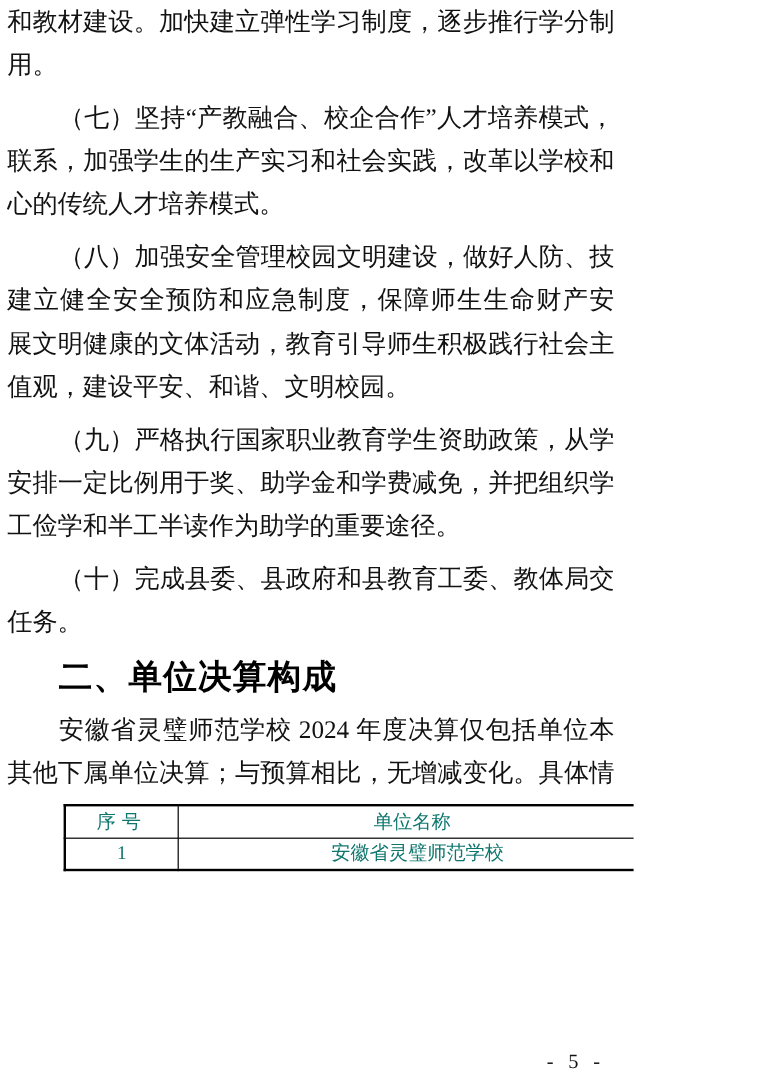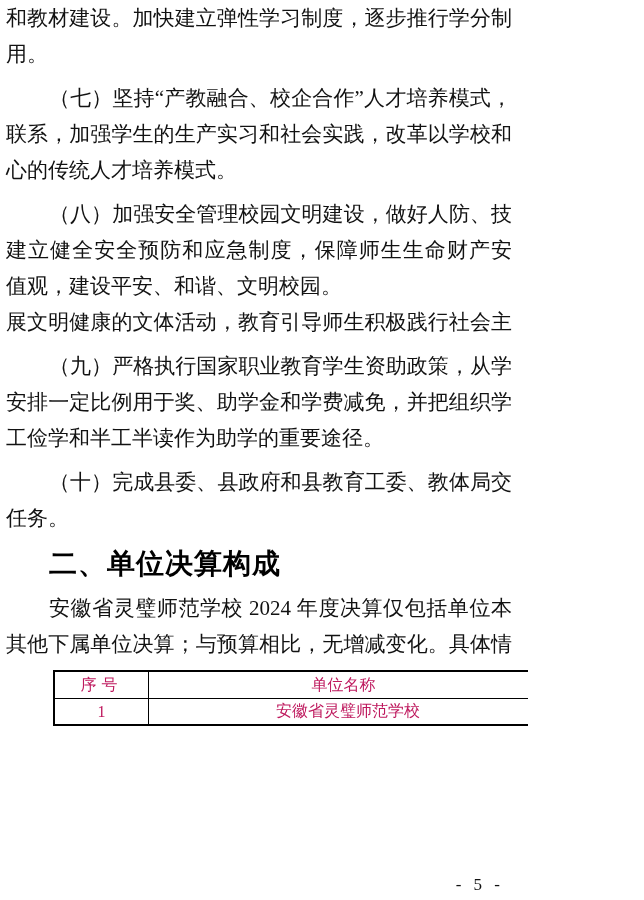--- a/index.html
+++ b/index.html
@@ -46,21 +46,21 @@
     letter-spacing: 1px;
     margin-top: 10px;
     color: #000000;
   }
   table.units-table {
     border-collapse: collapse;
     margin: 8px 0 0 47px;
     width: 487px;
     table-layout: fixed;
     font-size: 16px;
-    color: #be185d;
+    color: #0f766e;
     border: 2px solid #000000;
   }
   .units-table th, .units-table td {
     border: 1px solid #000000;
     font-weight: normal;
     padding: 0;
     vertical-align: middle;
   }
   .units-table .col-index { width: 93px; text-align: center; }
   .units-table thead th { height: 26px; text-align: center; }
@@ -81,22 +81,22 @@
 
 <div class="page">
   <div class="content">
     <div class="line j">和教材建设。加快建立弹性学习制度，逐步推行学分制和选修制。</div>
     <div class="line">用。</div>
     <div class="line j ind pstart">（七）坚持“产教融合、校企合作”人才培养模式，与企业紧密</div>
     <div class="line j">联系，加强学生的生产实习和社会实践，改革以学校和课堂为中</div>
     <div class="line">心的传统人才培养模式。</div>
     <div class="line j ind pstart">（八）加强安全管理校园文明建设，做好人防、技防、物防，</div>
     <div class="line j">建立健全安全预防和应急制度，保障师生生命财产安全，积极开</div>
+    <div class="line j">展文明健康的文体活动，教育引导师生积极践行社会主义核心价</div>
     <div class="line">值观，建设平安、和谐、文明校园。</div>
-    <div class="line j">展文明健康的文体活动，教育引导师生积极践行社会主义核心价</div>
     <div class="line j ind pstart">（九）严格执行国家职业教育学生资助政策，从学校收入中</div>
     <div class="line j">安排一定比例用于奖、助学金和学费减免，并把组织学生参加勤</div>
     <div class="line">工俭学和半工半读作为助学的重要途径。</div>
     <div class="line j ind pstart">（十）完成县委、县政府和县教育工委、教体局交办的其他</div>
     <div class="line">任务。</div>
     <div class="line heading ind">二、单位决算构成</div>
     <div class="line j ind pstart">安徽省灵璧师范学校 2024 年度决算仅包括单位本级决算，无</div>
     <div class="line j">其他下属单位决算；与预算相比，无增减变化。具体情况见下表：</div>
 
     <table class="units-table">

